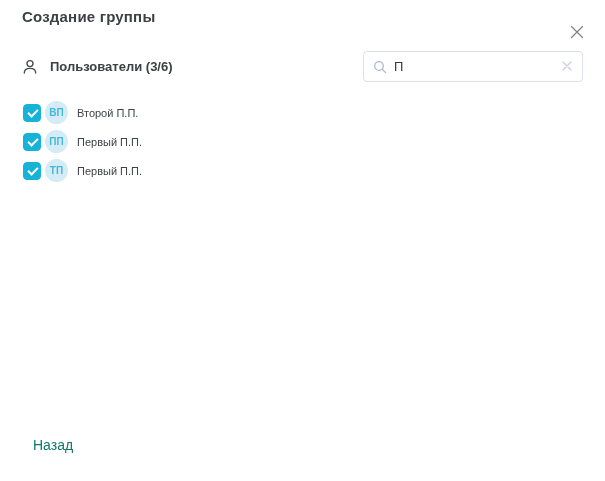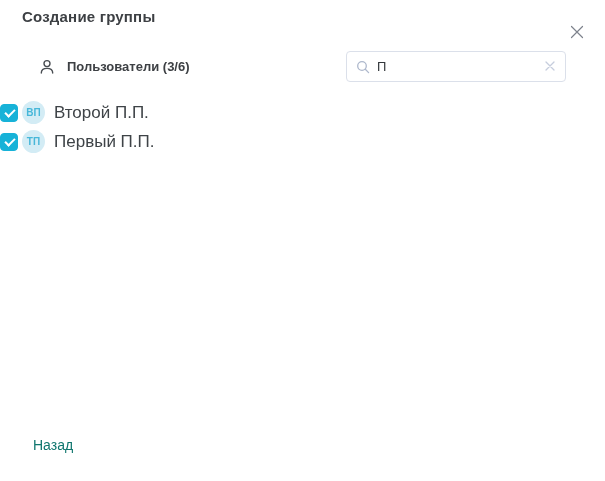--- a/index.html
+++ b/index.html
@@ -23,21 +23,21 @@
     width: 20px; height: 20px;
     background: none; border: none; cursor: pointer;
     display: flex; align-items: center; justify-content: center;
     padding: 0;
   }
   .close-btn svg { display: block; }
 
   
   .toolbar {
     margin-top: 26px;
-    padding: 0 39px;
+    padding: 0 22px;
     display: flex; align-items: center; justify-content: space-between;
   }
   .users-header { display: flex; align-items: center; gap: 12px; }
   .person-icon { display: flex; align-items: center; }
   .users-label { font-size: 13px; font-weight: 700; color: #3d4044; }
 
   .search-box {
     position: relative;
     width: 220px; height: 31px;
     border: 1px solid #dbe0ea; border-radius: 4px;
@@ -52,21 +52,21 @@
     font-size: 13px; color: #33373b;
     font-family: "Liberation Sans", sans-serif;
   }
   .clear-btn {
     position: absolute; right: 7px; top: 50%; transform: translateY(-50%);
     width: 16px; height: 16px; border: none; background: none; cursor: pointer;
     display: flex; align-items: center; justify-content: center; padding: 0;
   }
 
   
-  .user-list { margin-top: 16px; list-style: none; }
+  .user-list { margin-top: 16px; padding-left: 23px; list-style: none; }
   .user-row { display: flex; align-items: center; height: 29px; }
   .user-checkbox {
     appearance: none; -webkit-appearance: none;
     width: 18px; height: 18px; flex: 0 0 18px;
     border: 1px solid #c8d1dc; border-radius: 4px;
     background: #ffffff; cursor: pointer; position: relative; margin: 0;
   }
   .user-checkbox:checked { background: #17b2d8; border-color: #17b2d8; }
   .user-checkbox:checked::after {
     content: "";
@@ -77,21 +77,21 @@
   }
   .avatar {
     width: 23px; height: 23px; flex: 0 0 23px;
     margin-left: 4px;
     border-radius: 50%;
     background: #d3ecf5; color: #47b7d9;
     font-size: 10px; font-weight: 700;
     display: flex; align-items: center; justify-content: center;
     user-select: none;
   }
-  .user-name { margin-left: 9px; font-size: 17px; color: #3e4347; }
+  .user-name { margin-left: 9px; font-size: 11px; color: #3e4347; }
 
   
   .dialog-footer { position: absolute; left: 33px; top: 436px; }
   .back-link {
     background: none; border: none; padding: 0; cursor: pointer;
     font-family: "Liberation Sans", sans-serif;
     font-size: 14px; font-weight: 500; color: #0f766e;
   }
 </style>
 </head>
@@ -139,20 +139,25 @@
     </div>
   </div>
 
   <ul class="user-list">
     <li class="user-row">
       <input type="checkbox" class="user-checkbox" checked="" style="">
       <span class="avatar">ВП</span>
       <span class="user-name">Второй П.П.</span>
     </li>
 
+    <li class="user-row">
+      <input type="checkbox" class="user-checkbox" checked="" style="">
+      <span class="avatar">ПП</span>
+      <span class="user-name">Первый П.П.</span>
+    </li>
 
     <li class="user-row">
       <input type="checkbox" class="user-checkbox" checked="" style="">
       <span class="avatar">ТП</span>
       <span class="user-name">Первый П.П.</span>
     </li>
   </ul>
 
   <div class="dialog-footer">
     <button class="back-link">Назад</button>

